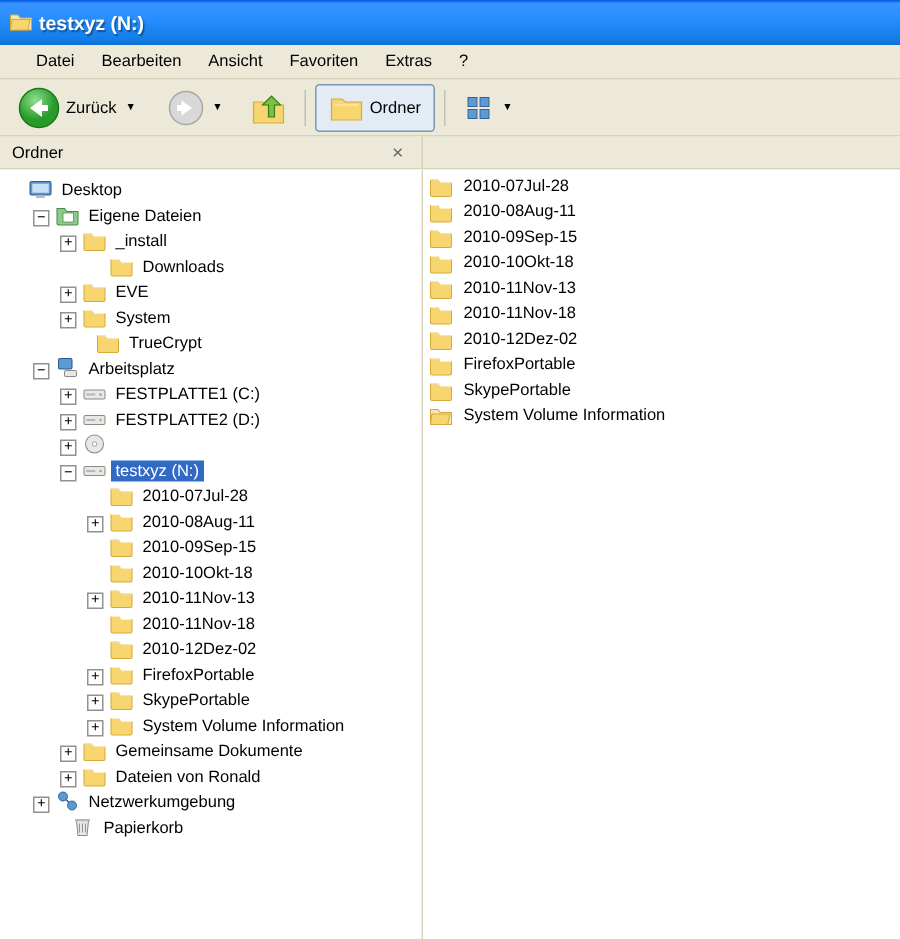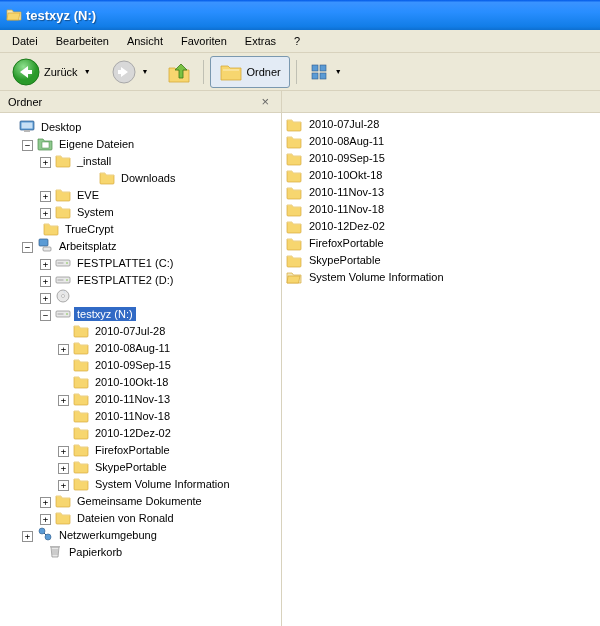--- a/index.html
+++ b/index.html
@@ -2,21 +2,21 @@
 <html><head>
 <meta charset="utf-8">
 <style>
 * { margin: 0; padding: 0; box-sizing: border-box; font-family: Tahoma, sans-serif; font-size: 11px; }
 body { width: 600px; height: 626px; background: #ece9d8; overflow: hidden; display: flex; flex-direction: column; }
 
 .titlebar { background: linear-gradient(to bottom, #0058e6 0%, #3a93ff 8%, #288eff 40%, #127de7 88%, #0d6fd0 100%); height: 30px; display: flex; align-items: center; padding: 0 6px; color: #fff; }
 .titlebar .icon { margin-right: 4px; }
 .titlebar .title { font-size: 13px; font-weight: bold; text-shadow: 1px 1px 1px rgba(0,0,0,0.4); }
 
-.menubar { background: #ece9d8; border-bottom: 1px solid #d8d2bd; padding: 2px 4px; display: flex; gap: 2px; }
+.menubar { background: #ece9d8; border-bottom: 1px solid #d8d2bd; padding: 2px 16px; display: flex; gap: 2px; }
 .menubar span { padding: 3px 8px; cursor: default; }
 
 .toolbar { background: #ece9d8; border-bottom: 1px solid #d8d2bd; padding: 4px 6px; display: flex; align-items: center; gap: 6px; height: 38px; }
 .tb-btn { display: flex; align-items: center; gap: 4px; padding: 3px 5px; border: 1px solid transparent; border-radius: 3px; cursor: default; }
 .tb-btn.txt { padding-right: 8px; }
 .tb-btn.pressed { border: 1px solid #7a98af; background: #e3ebf5; padding: 3px 8px; }
 .sep { width: 1px; height: 24px; background: #c0c0b4; }
 .dd-arrow { font-size: 7px; color: #000; margin-left: 2px; }
 
 .lists-header { background: #ece9d8; display: flex; height: 22px; border-bottom: 1px solid #d8d2bd; }
@@ -200,42 +200,42 @@
         </svg>
         <span class="tlabel">Eigene Dateien</span>
       </div>
       <div class="tree-row" style="padding-left: 40px;">
         <span class="exp">+</span>
         <svg class="i16 ticon">
           <use href="#ic-folder"></use>
         </svg>
         <span class="tlabel">_install</span>
       </div>
-      <div class="tree-row" style="padding-left: 84px;">
+      <div class="tree-row" style="padding-left: 58px;">
         <span class="exp none"></span>
         <svg class="i16 ticon">
           <use href="#ic-folder"></use>
         </svg>
         <span class="tlabel">Downloads</span>
       </div>
       <div class="tree-row" style="padding-left: 40px;">
         <span class="exp">+</span>
         <svg class="i16 ticon">
           <use href="#ic-folder"></use>
         </svg>
         <span class="tlabel">EVE</span>
       </div>
       <div class="tree-row" style="padding-left: 40px;">
         <span class="exp">+</span>
         <svg class="i16 ticon">
           <use href="#ic-folder"></use>
         </svg>
         <span class="tlabel">System</span>
       </div>
-      <div class="tree-row" style="padding-left: 28px;">
+      <div class="tree-row" style="padding-left: 49px;">
         <span class="exp none"></span>
         <svg class="i16 ticon">
           <use href="#ic-folder"></use>
         </svg>
         <span class="tlabel">TrueCrypt</span>
       </div>
       <div class="tree-row" style="padding-left: 22px;">
         <span class="exp">−</span>
         <svg class="i16 ticon">
           <use href="#ic-mypc"></use>

